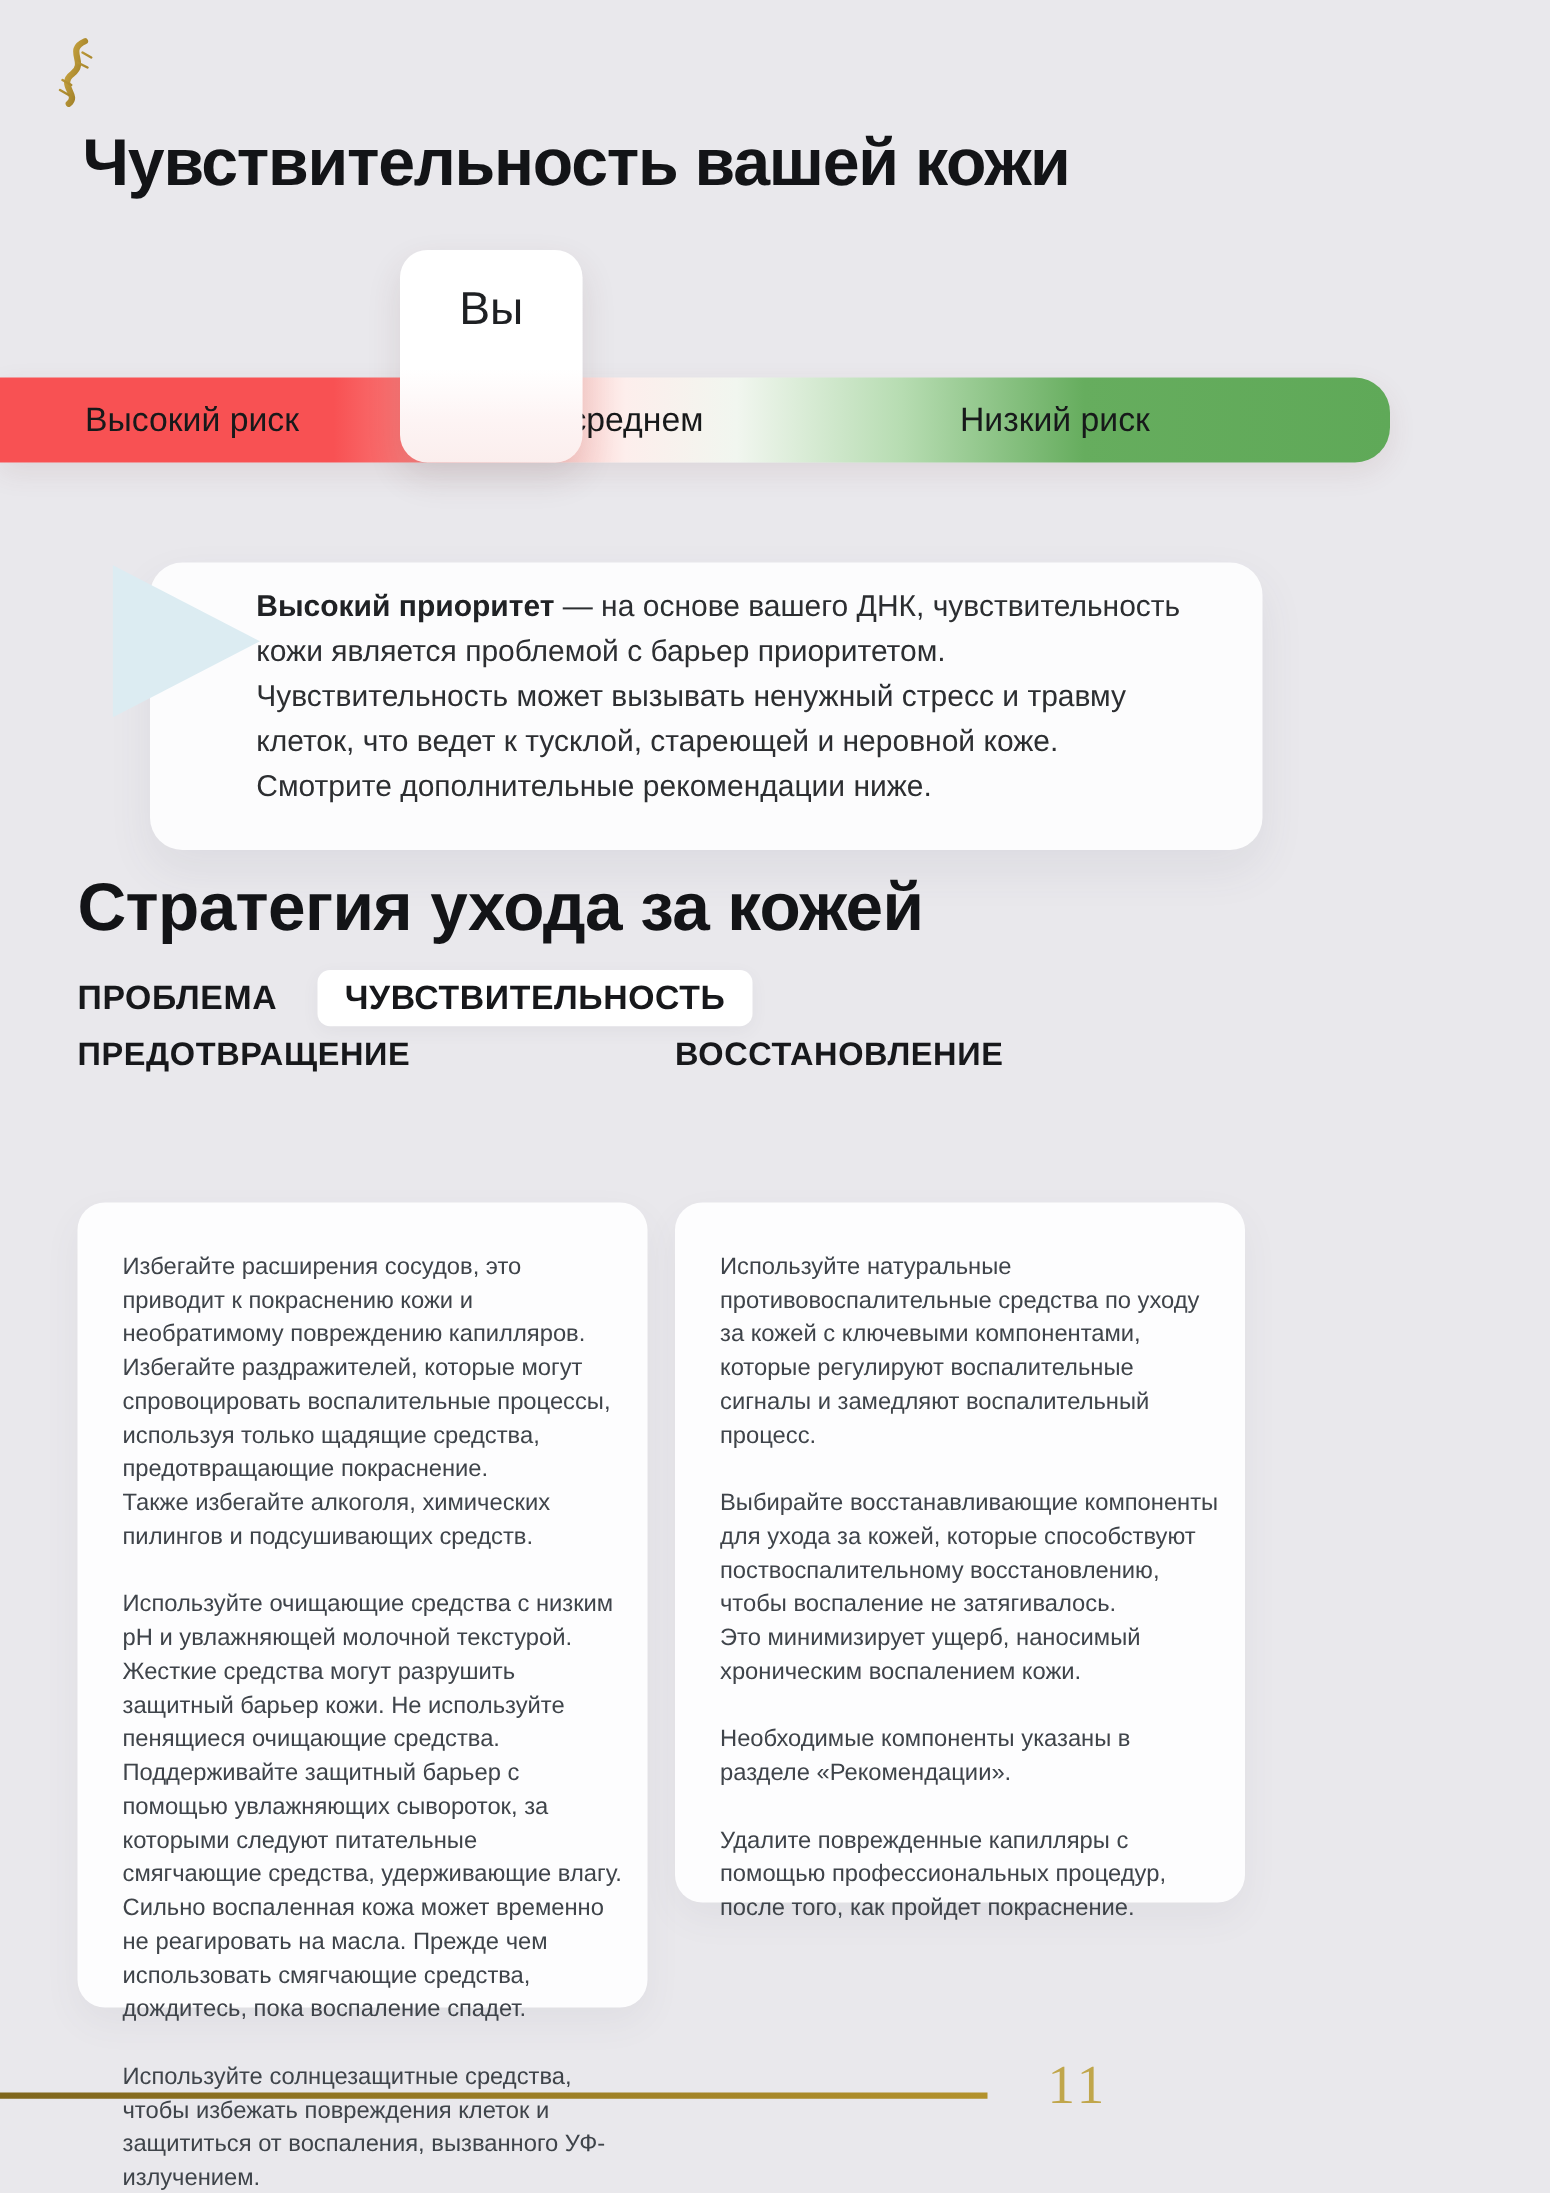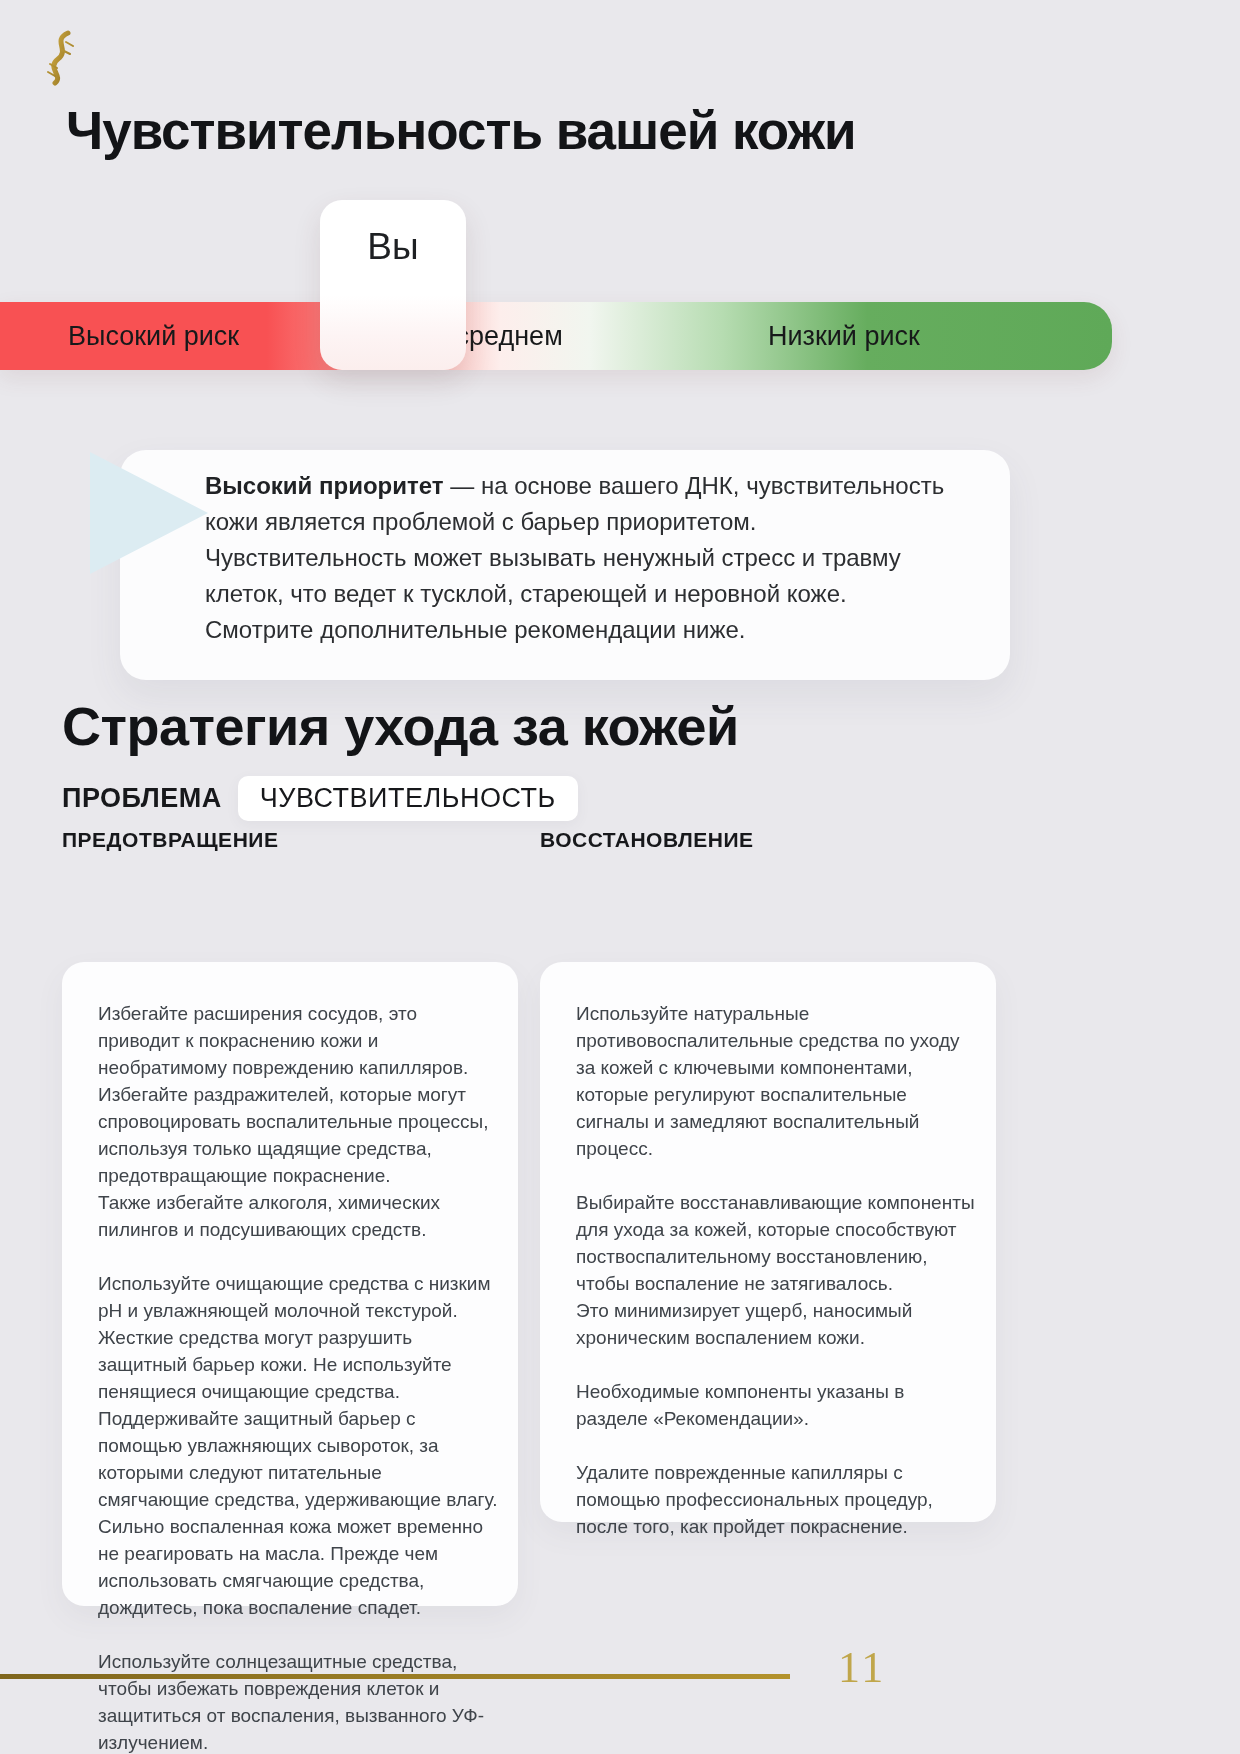--- a/index.html
+++ b/index.html
@@ -37,26 +37,26 @@
        background:#fcfcfd;border-radius:26px;box-shadow:0 16px 36px rgba(80,80,100,.08);}
   .note-triangle{position:absolute;left:90px;top:452px;width:118px;height:122px;
        background:#dcecf2;clip-path:polygon(0 0,100% 50%,0 100%);}
   .note-text{position:absolute;left:205px;top:468px;width:800px;margin:0;
        font-size:24px;line-height:36px;color:#2c2e31;white-space:pre-line;}
   .note-text b{font-weight:700;color:#202225;}
 
   
   .h2{position:absolute;left:62px;top:695px;margin:0;font-size:54px;font-weight:800;
       letter-spacing:-.5px;color:#131417;white-space:nowrap;}
-  .problem-row{position:absolute;left:62px;top:776px;display:flex;align-items:center;gap:16px;}
+  .problem-row{position:absolute;left:62px;top:776px;display:flex;align-items:center;gap:32px;}
   .problem-label{font-size:27px;font-weight:800;color:#17181b;letter-spacing:.5px;}
   .problem-badge{background:#ffffff;border-radius:10px;padding:7px 22px;
-      font-size:27px;font-weight:400;color:#17181b;letter-spacing:.5px;
+      font-size:27px;font-weight:700;color:#17181b;letter-spacing:.5px;
       box-shadow:0 4px 14px rgba(90,90,110,.06);}
-  .col-header{position:absolute;top:828px;font-size:21px;font-weight:800;
+  .col-header{position:absolute;top:828px;font-size:26px;font-weight:800;
       color:#17181b;letter-spacing:.5px;white-space:nowrap;}
   .col-header.left{left:62px;}
   .col-header.right{left:540px;}
 
   
   .rec-card{position:absolute;top:962px;width:456px;background:#fdfdfe;
       border-radius:22px;box-shadow:0 12px 30px rgba(90,90,110,.06);box-sizing:border-box;
       padding:38px 20px 10px 36px;}
   .rec-card.left{left:62px;height:644px;}
   .rec-card.right{left:540px;height:560px;}

